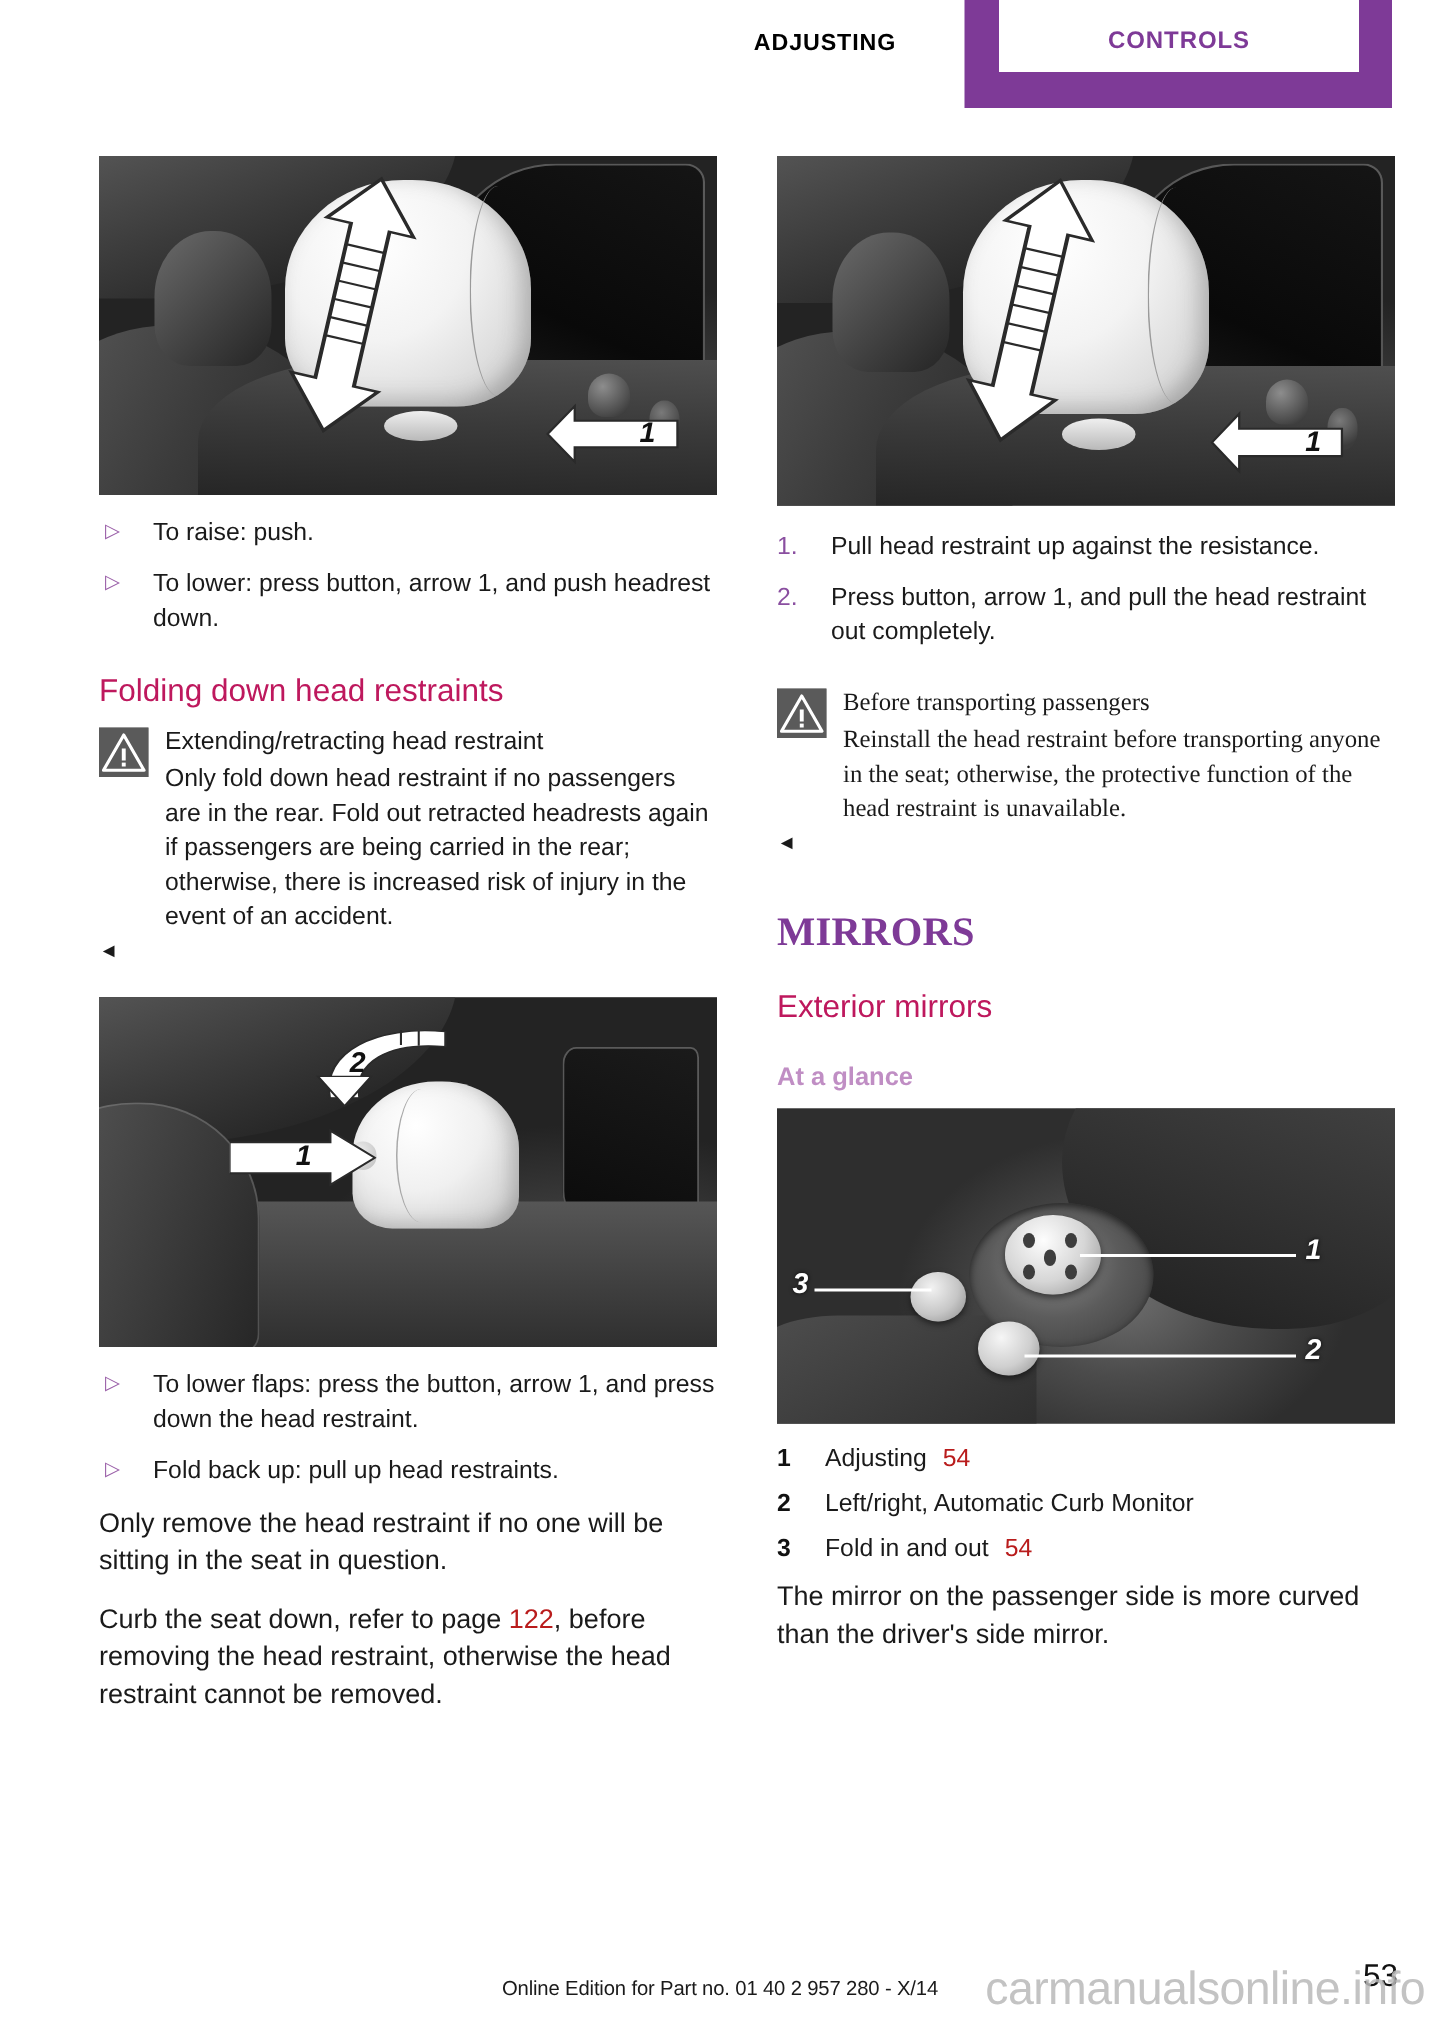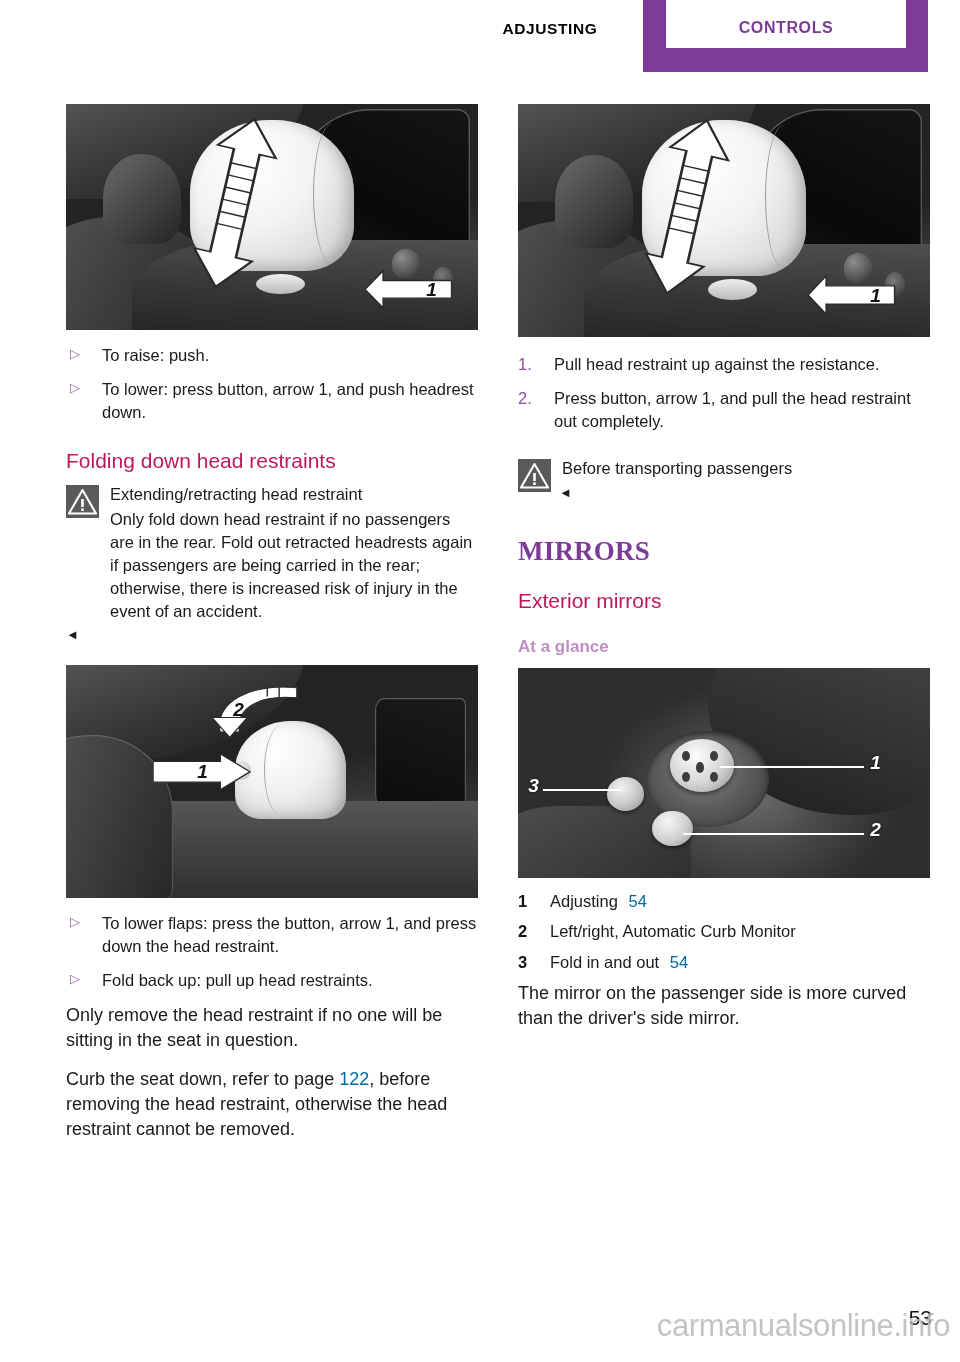--- a/index.html
+++ b/index.html
@@ -393,21 +393,21 @@
     line-height: 1.42;
     margin-bottom: 7px;
   }
   .ref-list li .ref-num {
     position: absolute;
     left: 0;
     top: 0;
     font-weight: bold;
     color: #111;
   }
-  .pageref { color: #0369a1; }
+  .pageref { color: #b91c1c; }
 
   
   .warn {
     position: relative;
     margin: 6px 0 14px 0;
     font-size: 16.5px;
     line-height: 1.39;
   }
   .warn-icon {
     float: left;
@@ -625,31 +625,31 @@
     <li>
       <span class="num-mark">1.</span>
       <span>Pull head restraint up against the resistance.</span>
     </li>
     <li>
       <span class="num-mark">2.</span>
       <span>Press button, arrow 1, and pull the head restraint out completely.</span>
     </li>
   </ol>
 
-  <div class="warn" style="margin-top:24px;">
+  <div class="warn" style="margin-top:24px;font-family:Liberation Serif, serif;">
     <div class="warn-icon">
       <svg viewBox="0 0 33 33">
         <rect x="0" y="0" width="33" height="33" fill="#5a5a5a"></rect>
         <polygon points="16.5,5 30,28.5 3,28.5" fill="none" stroke="#ffffff" stroke-width="2.1" stroke-linejoin="round"></polygon>
         <rect x="15.2" y="14" width="2.6" height="8" fill="#ffffff"></rect>
         <rect x="15.2" y="23.4" width="2.6" height="2.6" fill="#ffffff"></rect>
       </svg>
     </div>
     <span class="warn-title">Before transporting passengers</span>
-    <span class="endmark">◄</span>
+    <span class="warn-body">Reinstall the head restraint before transporting anyone in the seat; otherwise, the protective function of the head restraint is unavailable.</span><span class="endmark">◄</span>
   </div>
 
   <h2 class="h-major" style="margin-top:34px; font-size:27px;font-family:Liberation Serif, serif;">MIRRORS</h2>
 
   <h3 class="h-sub" style="margin-top:22px;">Exterior mirrors</h3>
 
   <h4 class="h-light" style="margin-top:24px;">At a glance</h4>
 
   <div class="figure" style="height:210px;">
     <div class="mc-panel"></div>
@@ -692,15 +692,16 @@
       <span class="pageref" style="margin-left:6px;">54</span>
     </li>
   </ul>
 
 
   <p class="para">The mirror on the passenger side is more curved than the driver's side mirror.</p>
 
 </div>
 
 <div class="footer">
+  <div class="footer-text">Online Edition for Part no. 01 40 2 957 280 - X/14</div>
   <div class="footer-page">53</div>
   <div class="watermark">carmanualsonline.info</div>
 </div>
 
 </body></html>

